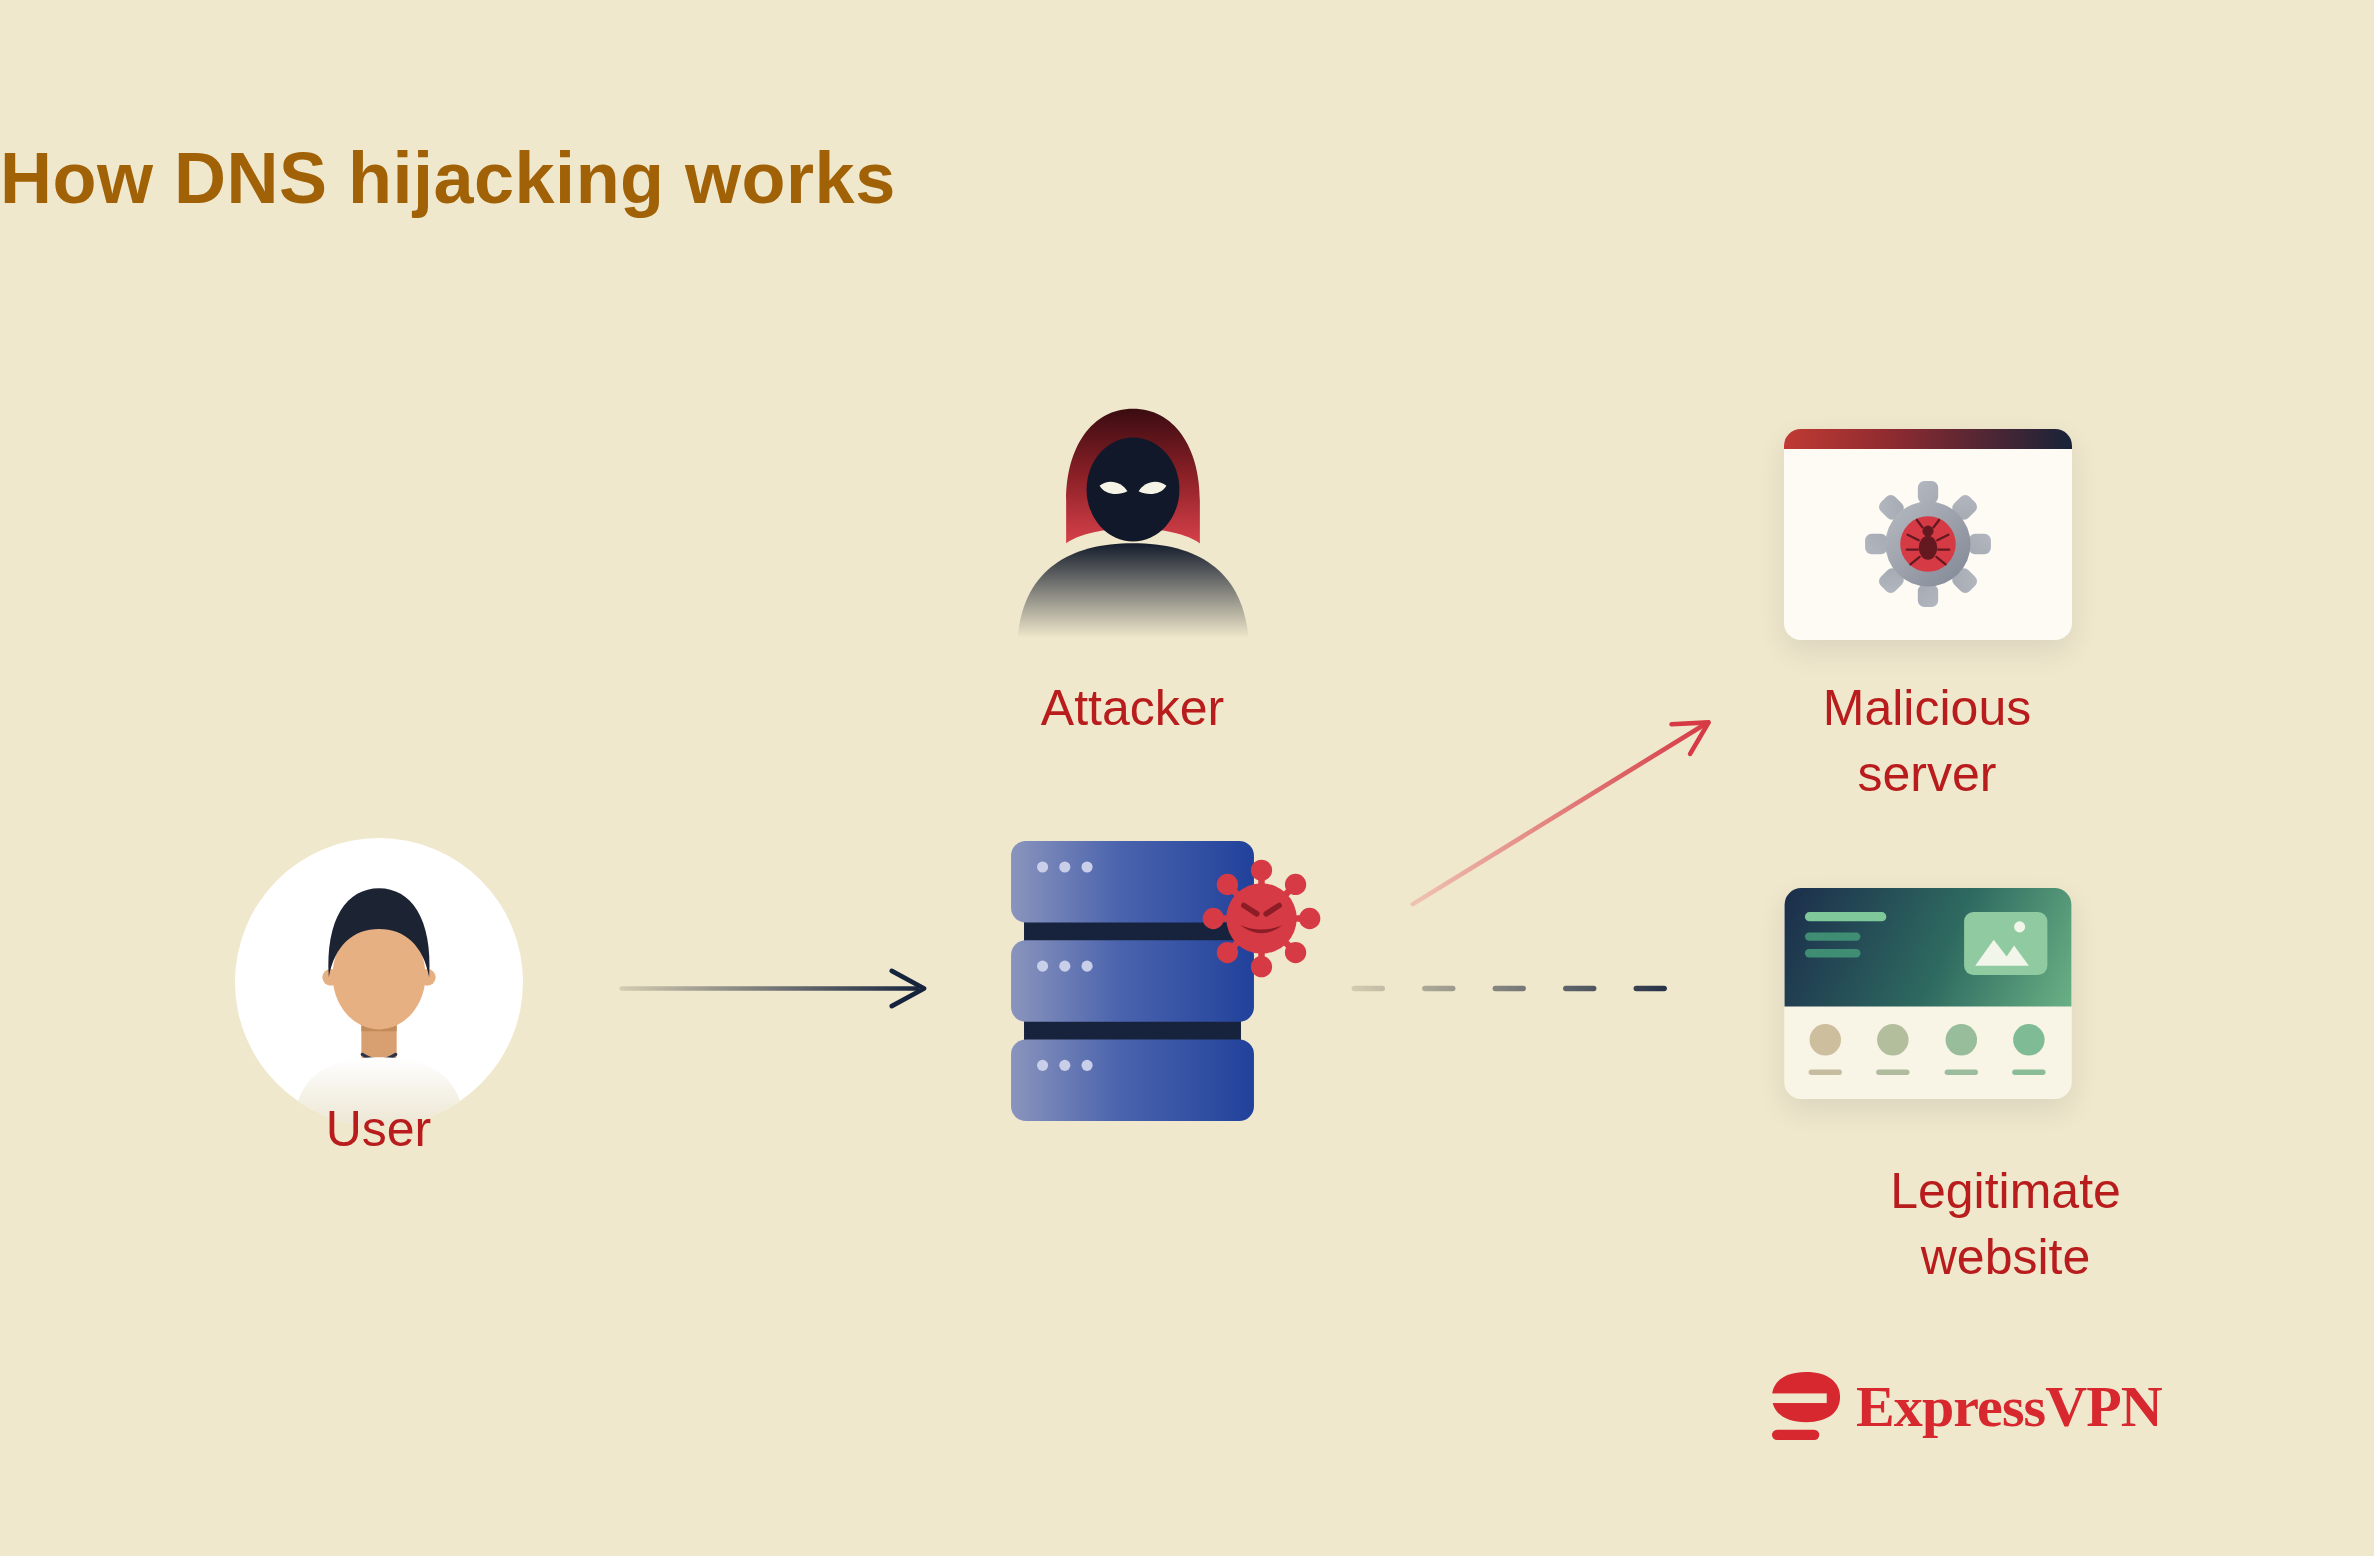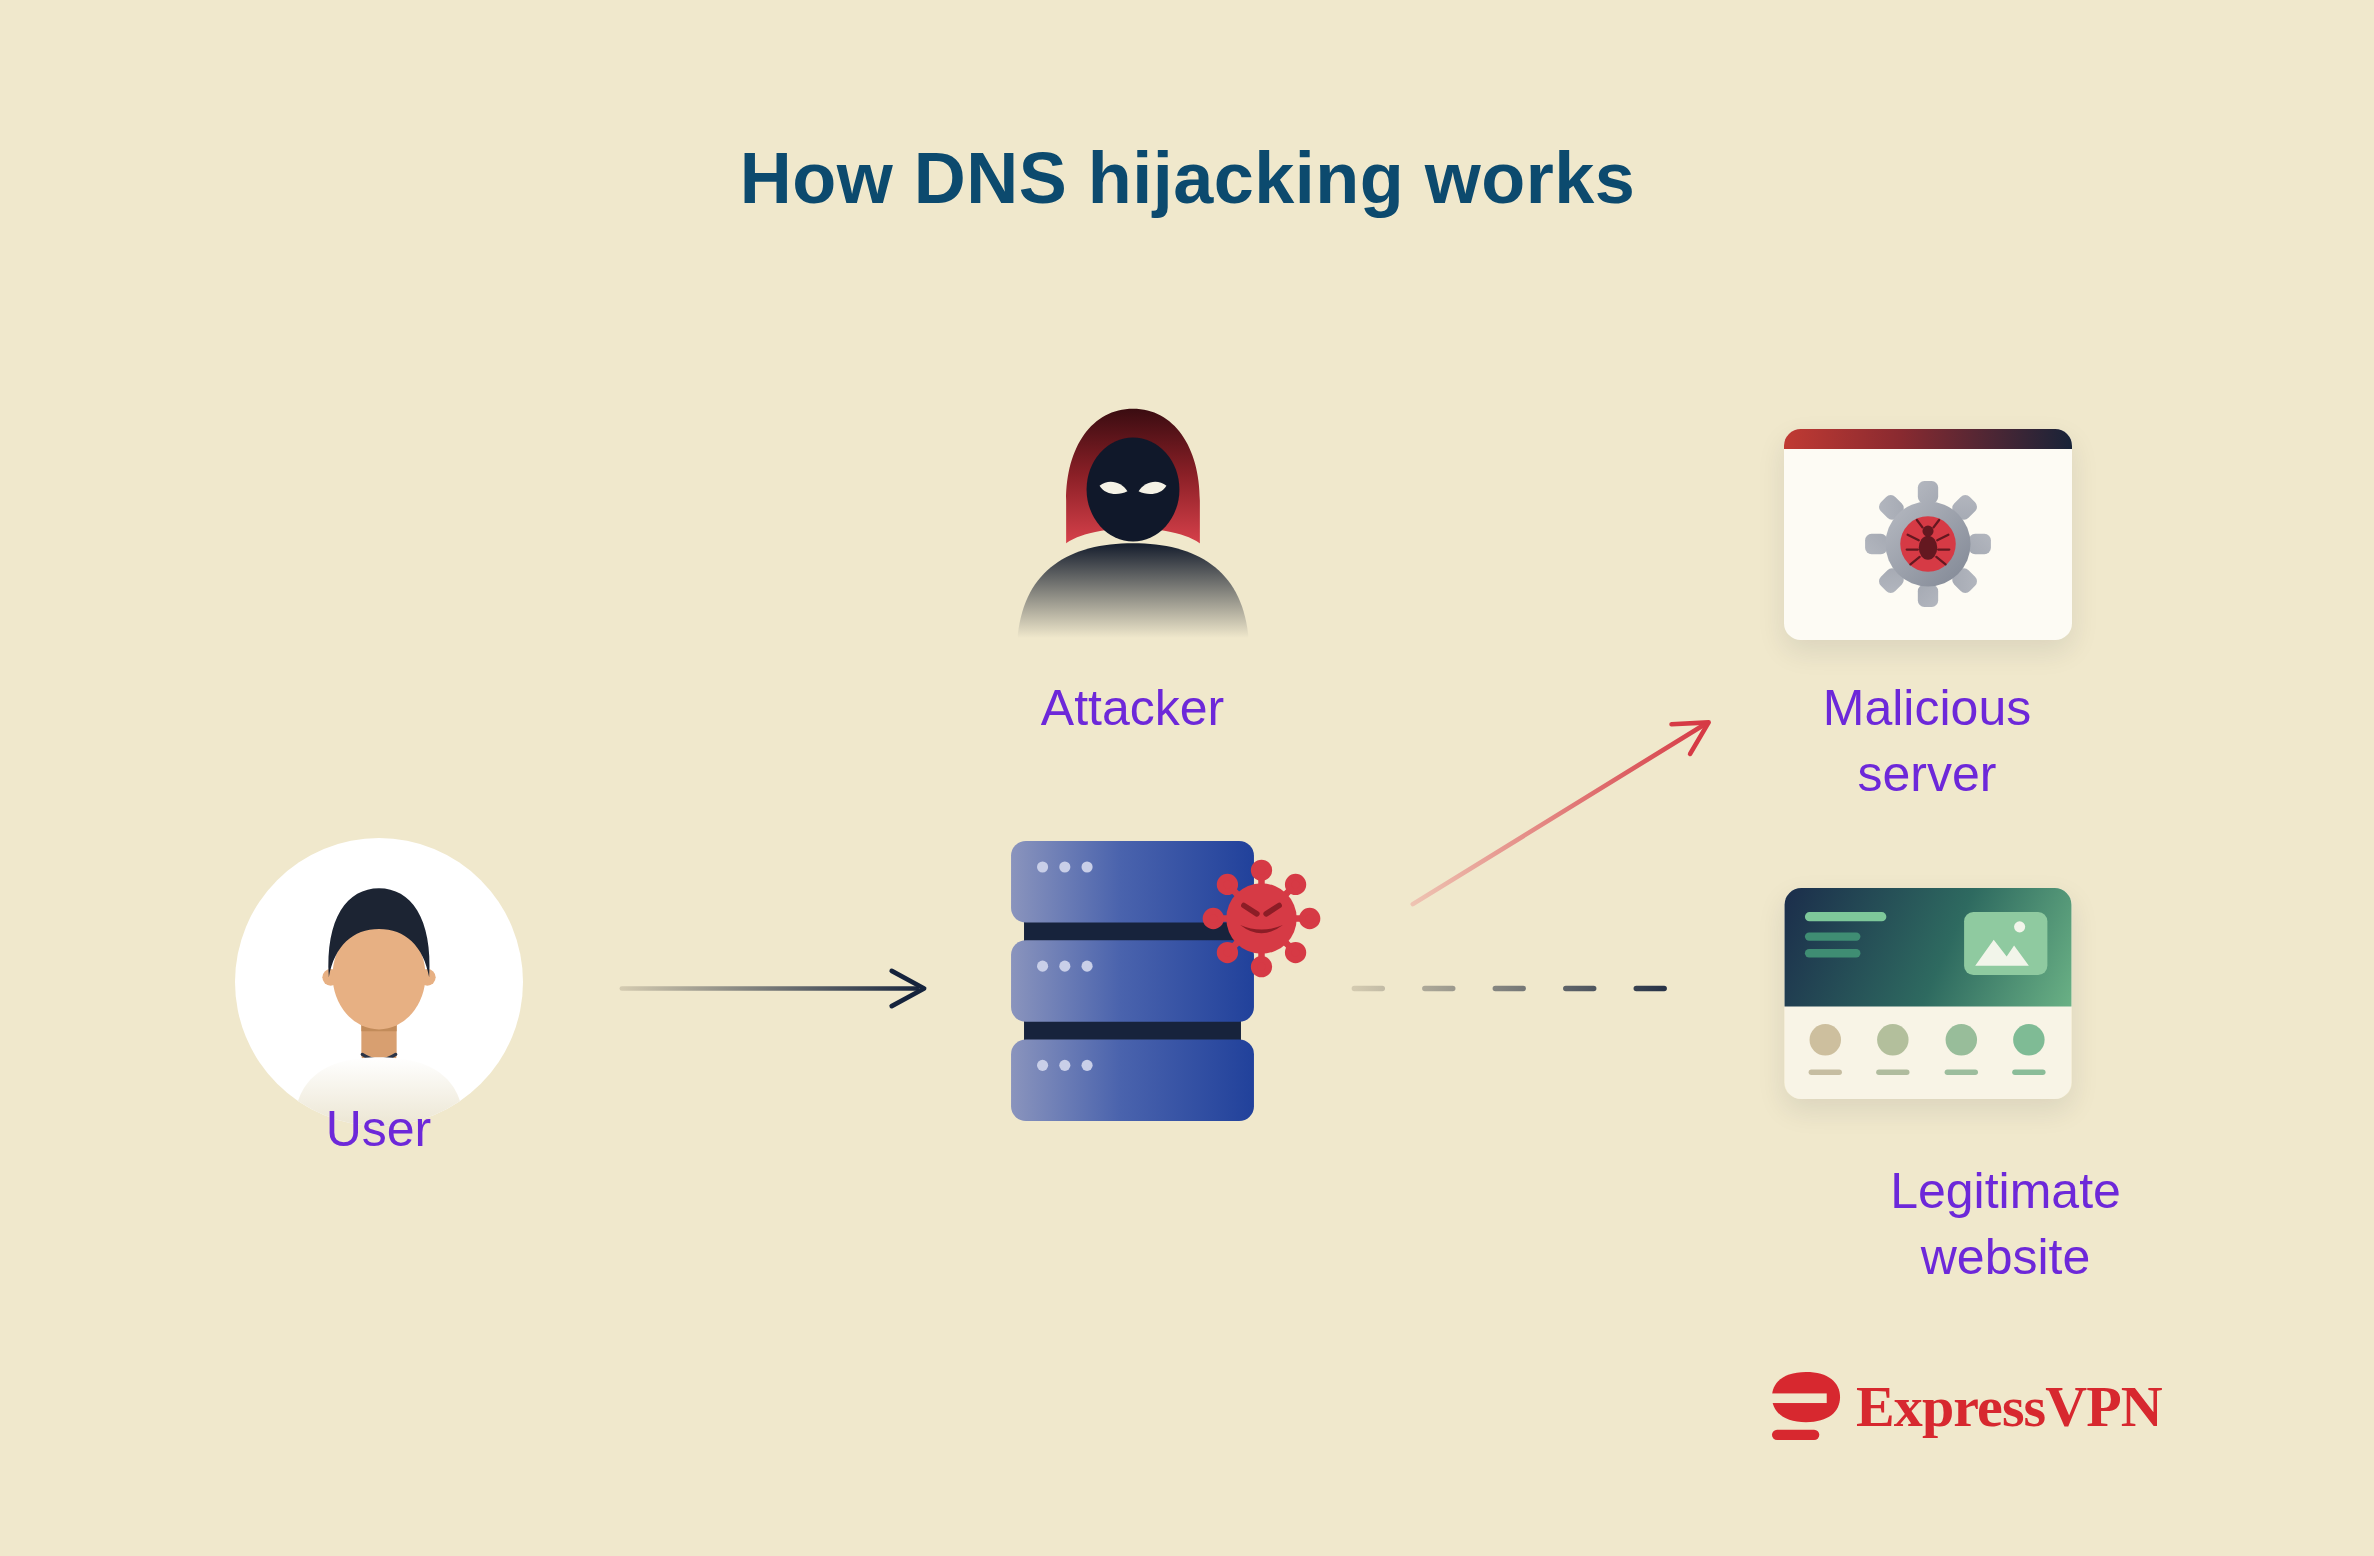--- a/index.html
+++ b/index.html
@@ -4,26 +4,26 @@
 <style>
   html, body { margin:0; padding:0; background:#f0e8cc; }
   .canvas {
     position:relative; width:2375px; height:1556px;
     background:#f0e8cc; overflow:hidden;
     font-family:"Liberation Sans", sans-serif;
     color:#15233c;
   }
   .title {
     position:absolute; top:137px; left:0; right:0; margin:0;
-    text-align:center; font-size:72px; font-weight:600;
-    color:#0c4a6e; letter-spacing:0.5px;
+    font-size:72px; font-weight:600;
+    color:#a16207; letter-spacing:0.5px;
   }
   .node-label {
     position:absolute; text-align:center; font-size:50px;
-    font-weight:500; line-height:1.32; color:#6d28d9;
+    font-weight:500; line-height:1.32; color:#b91c1c;
   }
   .abs { position:absolute; }
   .user-icon      { left:235px;  top:838px; width:288px; height:288px; }
   .user-label     { left:221px;  top:1096px; width:315px; }
   .attacker-icon  { left:1003px; top:378px; width:260px; height:260px; }
   .attacker-label { left:947px; top:675px; width:371px; }
   .server-icon    { left:1011px; top:841px; width:243px; height:280px; }
   .virus-icon     { left:1192px; top:849px; width:139px; height:139px; z-index:3; }
   .dns-label      { left:947px; top:1159px; width:371px; }
   .site-card {

